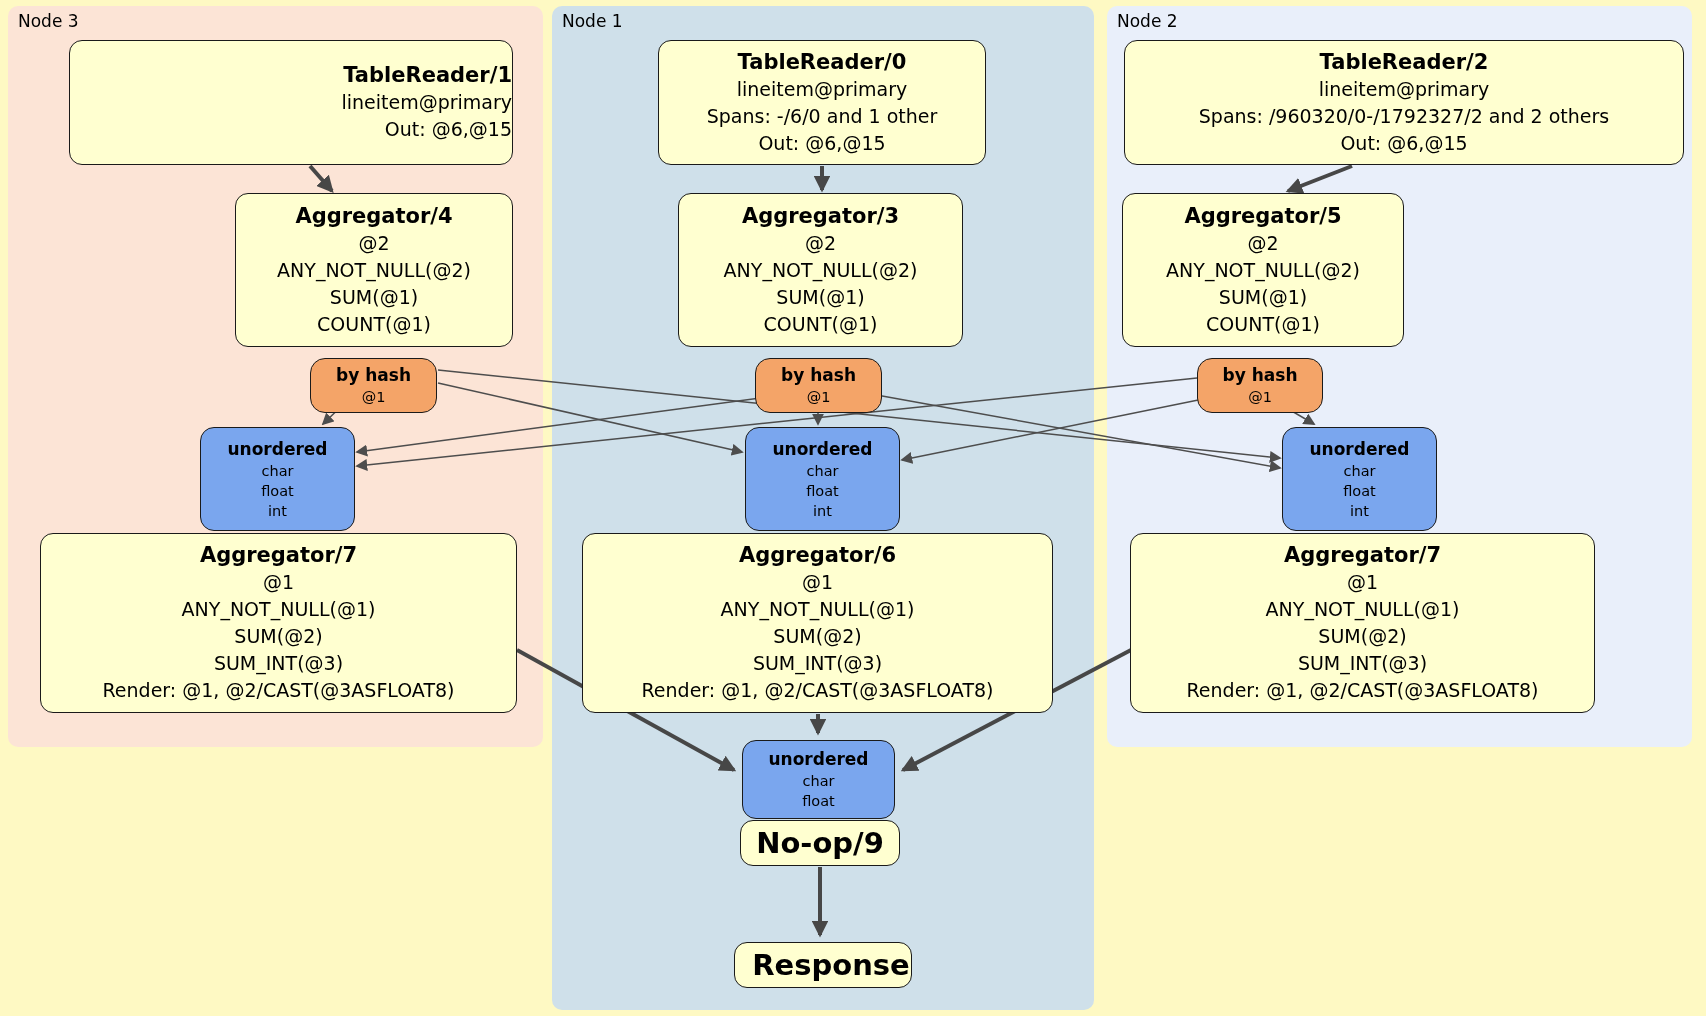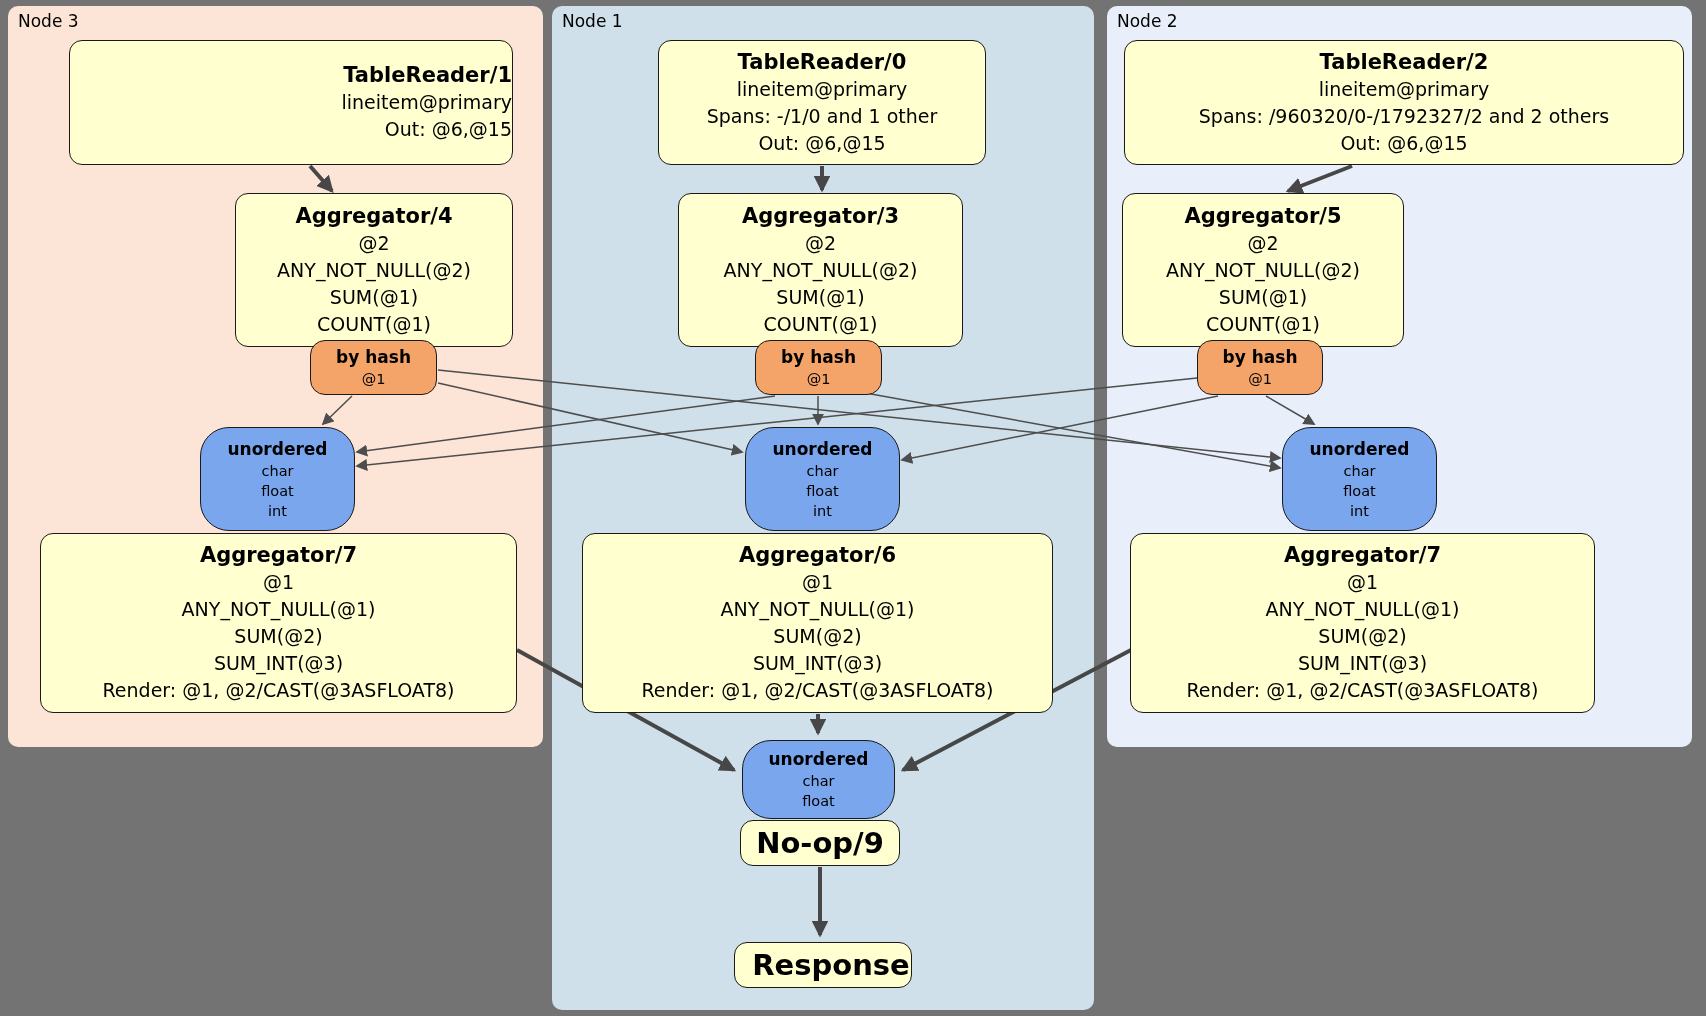--- a/index.html
+++ b/index.html
@@ -1,16 +1,16 @@
 <!DOCTYPE html>
 <html style="--node3_bg: #fce4d6; --node1_bg: #cfe0ea; --node2_bg: #e9effa; --box_yellow: #ffffd0; --box_orange: #f4a468; --box_blue: #7aa6ee; --edge_thick: #474747; --edge_thin: #4d4d4d;"><head>
 <meta charset="utf-8">
 <style>
   html,body{margin:0;padding:0;background:#fff;}
-  .stage{position:relative;width:1706px;height:1016px;background:#737373;
+  .stage{position:relative;width:1706px;height:1016px;background:#fef9c3;
          font-family:"DejaVu Sans",sans-serif;color:#000;overflow:hidden;}
 
   .region{position:absolute;border-radius:10px;z-index:0;}
   #region-node3{left:8px;top:6px;width:535px;height:741px;background:var(--node3_bg);}
   #region-node1{left:552px;top:6px;width:542px;height:1004px;background:var(--node1_bg);}
   #region-node2{left:1107px;top:6px;width:585px;height:741px;background:var(--node2_bg);}
   .region-label{position:absolute;font-size:17px;z-index:2;}
   #label-node3{left:18px;top:11px;}
   #label-node1{left:562px;top:11px;}
   #label-node2{left:1117px;top:11px;}
@@ -18,22 +18,22 @@
   svg.edges{position:absolute;left:0;top:0;z-index:1;}
   .thick{stroke:var(--edge_thick);stroke-width:4;fill:none;}
   .thin{stroke:var(--edge_thin);stroke-width:1.5;fill:none;}
   .ah-thick-fill{fill:var(--edge_thick);}
   .ah-thin-fill{fill:var(--edge_thin);}
 
   .gbox{position:absolute;border:1.6px solid #1a1a1a;box-sizing:border-box;
         display:flex;flex-direction:column;justify-content:center;align-items:center;
         text-align:center;z-index:3;}
   .yellow{background:var(--box_yellow);border-radius:13px;}
-  .orange{background:var(--box_orange);border-radius:15px;z-index:4;}
-  .blue{background:var(--box_blue);border-radius:29px;z-index:4;}
+  .orange{background:var(--box_orange);border-radius:15px;z-index:4;margin-top:18px;}
+  .blue{background:var(--box_blue);border-radius:14px;z-index:4;}
   .title-lg{font-weight:bold;font-size:21px;line-height:27px;}
   .line-lg{font-size:19px;line-height:27px;white-space:nowrap;}
   .title-sm{font-weight:bold;font-size:17px;line-height:23px;}
   .line-sm{font-size:14.5px;line-height:20px;}
   .title-xl{font-weight:bold;font-size:29px;line-height:28px;}
 
   #tr1{left:69px;top:40px;width:444px;height:125px;align-items:flex-end;}
   #tr0{left:658px;top:40px;width:328px;height:125px;}
   #tr2{left:1124px;top:40px;width:560px;height:125px;}
   #agg4{left:235px;top:193px;width:278px;height:154px;}
@@ -94,21 +94,21 @@
   </svg>
 
   <div class="gbox yellow" id="tr1">
     <div class="title-lg">TableReader/1</div>
     <div class="line-lg">lineitem@primary</div>
     <div class="line-lg">Out: @6,@15</div>
   </div>
   <div class="gbox yellow" id="tr0">
     <div class="title-lg">TableReader/0</div>
     <div class="line-lg">lineitem@primary</div>
-    <div class="line-lg">Spans: -/1/0 and 1 other</div>
+    <div class="line-lg">Spans: -/6/0 and 1 other</div>
     <div class="line-lg">Out: @6,@15</div>
   </div>
   <div class="gbox yellow" id="tr2">
     <div class="title-lg">TableReader/2</div>
     <div class="line-lg">lineitem@primary</div>
     <div class="line-lg">Spans: /960320/0-/1792327/2 and 2 others</div>
     <div class="line-lg">Out: @6,@15</div>
   </div>
 
   <div class="gbox yellow" id="agg4">

